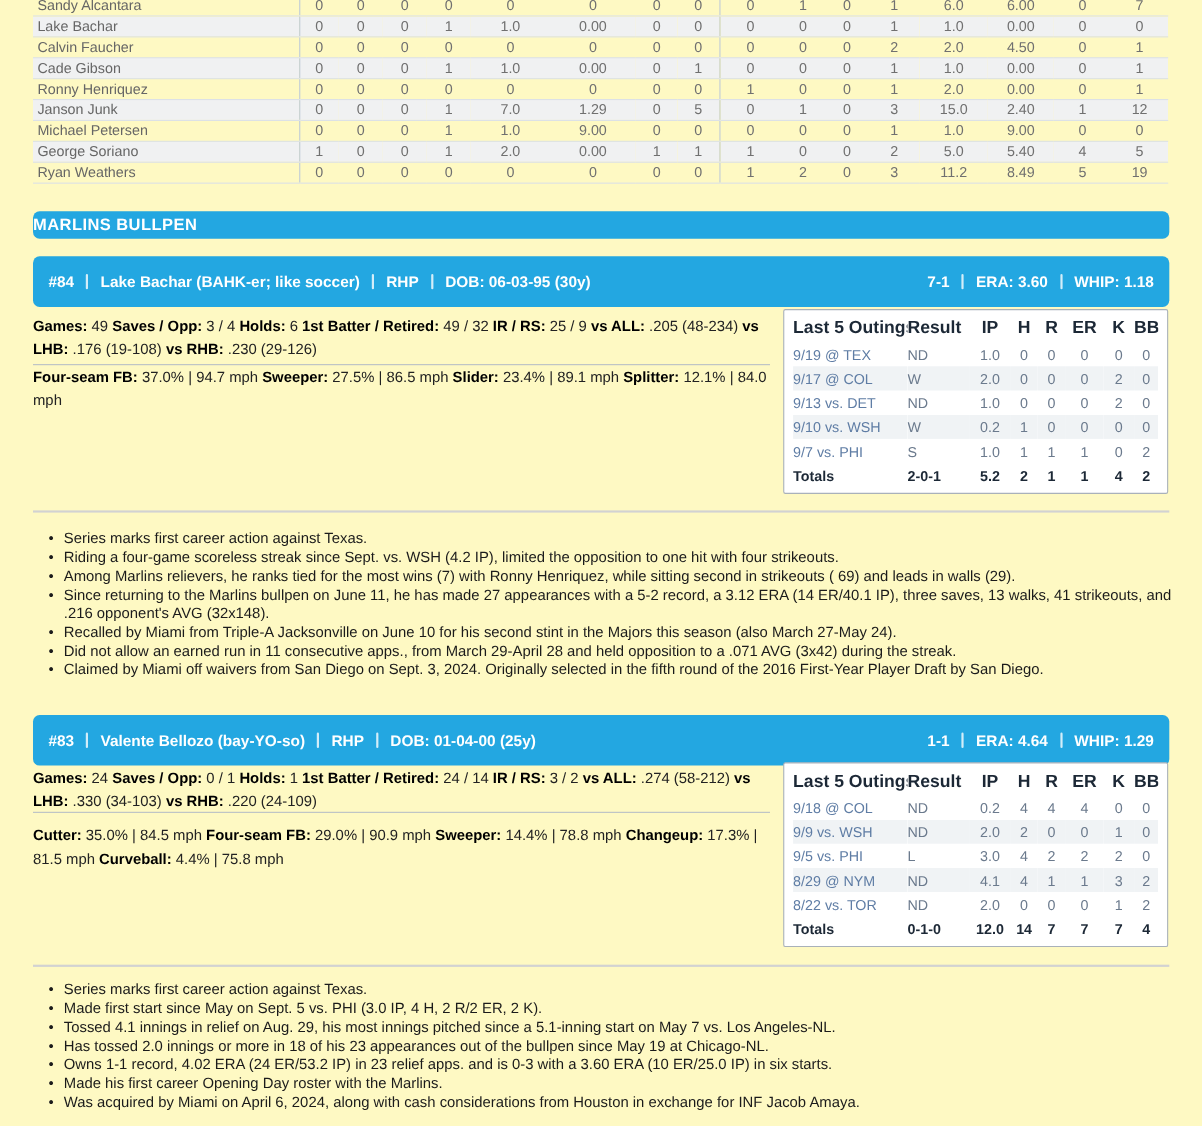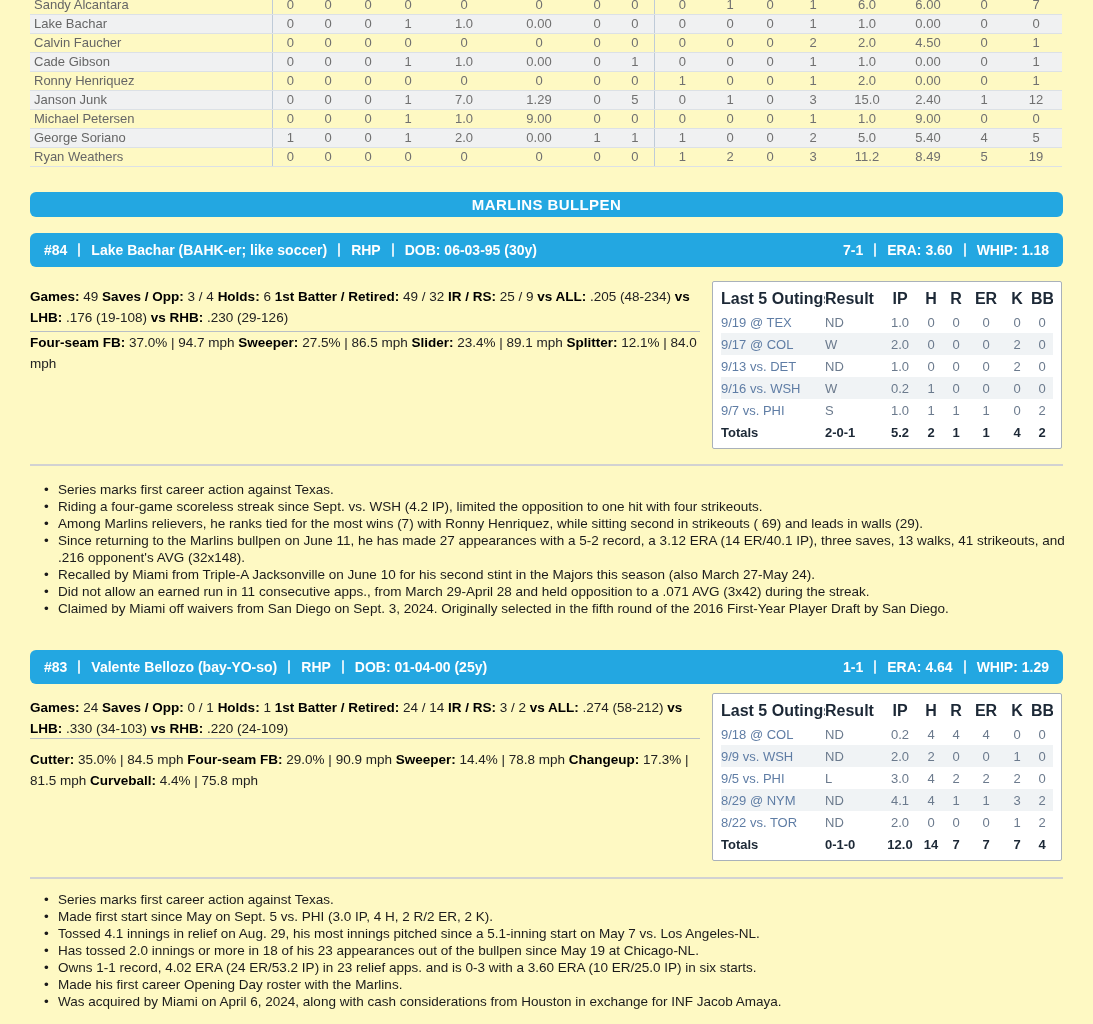--- a/index.html
+++ b/index.html
@@ -11,23 +11,23 @@
             table-layout:fixed; font-size:13px; color:#707070; }
   .roster tr { height:19px; }
   .roster tbody tr:nth-child(even) { background:#f0f1f2; }
   .roster td { border-bottom:1px solid #dce1e6; text-align:center; padding:0;
                overflow:hidden; white-space:nowrap; }
   .roster td:first-child { text-align:left; padding-left:4px; color:#666; }
   .roster td:nth-child(2), .roster td:nth-child(10) { border-left:1px solid #bfcbd8; }
 
   
   .banner { position:absolute; left:30px; top:192px; width:1033px; height:25px; background:#23a7e1;
-            border-radius:6px; color:#fff; font-weight:bold; font-size:15px; text-align:center;
+            border-radius:6px; color:#fff; font-weight:bold; font-size:15px; text-align:left;
             line-height:25px; letter-spacing:.4px; box-sizing:border-box; }
-  .pbar { position:absolute; left:30px; width:1033px; height:34px; background:#23a7e1;
+  .pbar { position:absolute; left:30px; width:1033px; height:46px; background:#23a7e1;
           border-radius:6px; color:#fff; font-weight:bold; font-size:14px; display:flex;
           align-items:center; justify-content:space-between; padding:0 14px; box-sizing:border-box; }
   .pipe { display:inline-block; width:2px; height:14px; background:rgba(255,255,255,.8);
           margin:0 11px; vertical-align:-2px; border-radius:1px; }
 
   
   .statline { position:absolute; left:30px; width:684px; font-size:13.5px; line-height:21px; color:#222; }
   .statline b { color:#000; }
   .sdiv { position:absolute; left:30px; width:670px; border-top:1.5px solid #b9bfc6; }
   .hdiv { position:absolute; left:30px; width:1033px; border-top:2px solid #d2d2d2; }
@@ -311,21 +311,21 @@
             <td>9/13 vs. DET</td>
             <td>ND</td>
             <td>1.0</td>
             <td>0</td>
             <td>0</td>
             <td>0</td>
             <td>2</td>
             <td>0</td>
           </tr>
           <tr>
-            <td>9/16 vs. WSH</td>
+            <td>9/10 vs. WSH</td>
             <td>W</td>
             <td>0.2</td>
             <td>1</td>
             <td>0</td>
             <td>0</td>
             <td>0</td>
             <td>0</td>
           </tr>
           <tr>
             <td>9/7 vs. PHI</td>

